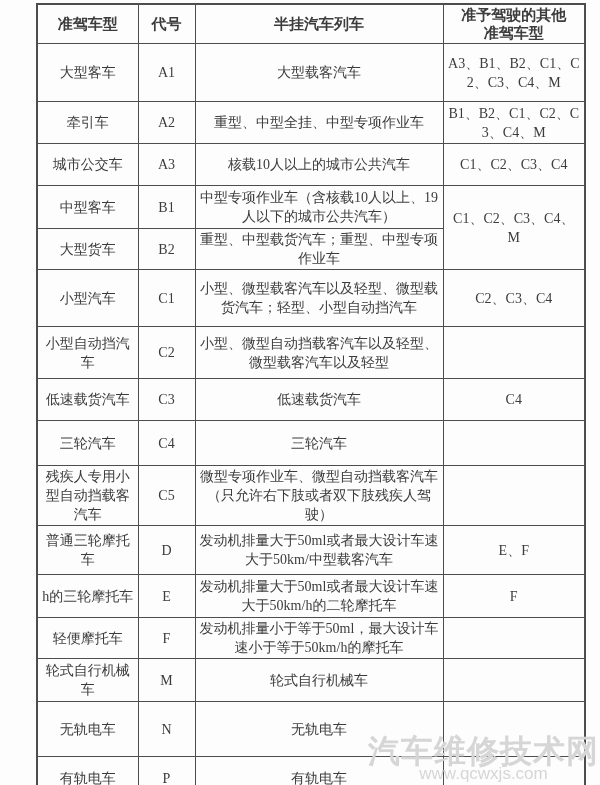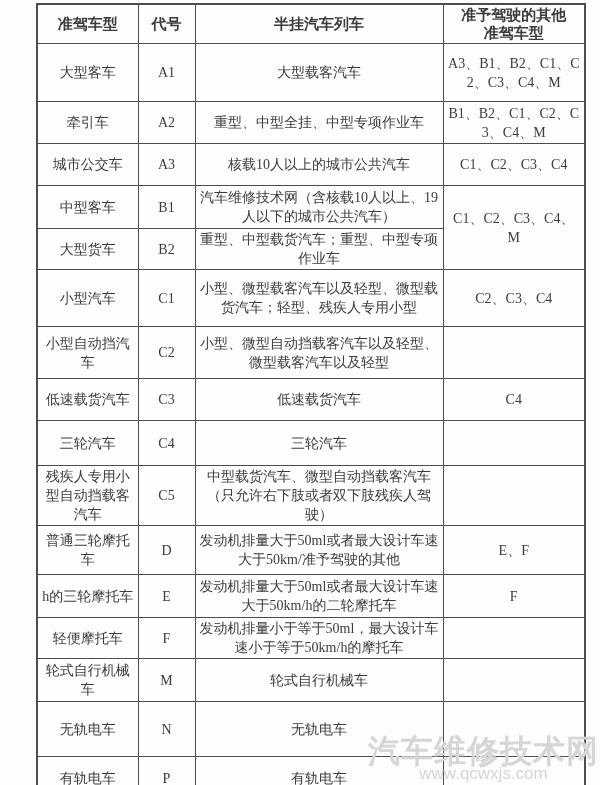--- a/index.html
+++ b/index.html
@@ -100,34 +100,34 @@
     <tr style="height:42px">
       <td>城市公交车</td>
       <td>A3</td>
       <td>核载10人以上的城市公共汽车</td>
       <td>C1、C2、C3、C4</td>
     </tr>
 
     <tr style="height:43px">
       <td>中型客车</td>
       <td>B1</td>
-      <td>汽车维修技术网（含核载10人以上、19人以下的城市公共汽车）</td>
+      <td>中型专项作业车（含核载10人以上、19人以下的城市公共汽车）</td>
       <td rowspan="2">C1、C2、C3、C4、M</td>
     </tr>
 
     <tr style="height:29px">
       <td>大型货车</td>
       <td>B2</td>
       <td>重型、中型载货汽车；重型、中型专项作业车</td>
     </tr>
 
     <tr style="height:57px">
       <td>小型汽车</td>
       <td>C1</td>
-      <td>小型、微型载客汽车以及轻型、微型载货汽车；轻型、残疾人专用小型</td>
+      <td>小型、微型载客汽车以及轻型、微型载货汽车；轻型、小型自动挡汽车</td>
       <td>C2、C3、C4</td>
     </tr>
 
     <tr style="height:52px">
       <td>小型自动挡汽车</td>
       <td>C2</td>
       <td>小型、微型自动挡载客汽车以及轻型、微型载客汽车以及轻型</td>
       <td></td>
     </tr>
 
@@ -141,28 +141,28 @@
     <tr style="height:45px">
       <td>三轮汽车</td>
       <td>C4</td>
       <td>三轮汽车</td>
       <td></td>
     </tr>
 
     <tr style="height:58px">
       <td>残疾人专用小型自动挡载客汽车</td>
       <td>C5</td>
-      <td>中型载货汽车、微型自动挡载客汽车（只允许右下肢或者双下肢残疾人驾驶）</td>
+      <td>微型专项作业车、微型自动挡载客汽车（只允许右下肢或者双下肢残疾人驾驶）</td>
       <td></td>
     </tr>
 
     <tr style="height:49px">
       <td>普通三轮摩托车</td>
       <td>D</td>
-      <td>发动机排量大于50ml或者最大设计车速大于50km/准予驾驶的其他</td>
+      <td>发动机排量大于50ml或者最大设计车速大于50km/中型载客汽车</td>
       <td>E、F</td>
     </tr>
 
     <tr style="height:43px">
       <td>h的三轮摩托车</td>
       <td>E</td>
       <td>发动机排量大于50ml或者最大设计车速大于50km/h的二轮摩托车</td>
       <td>F</td>
     </tr>
 

